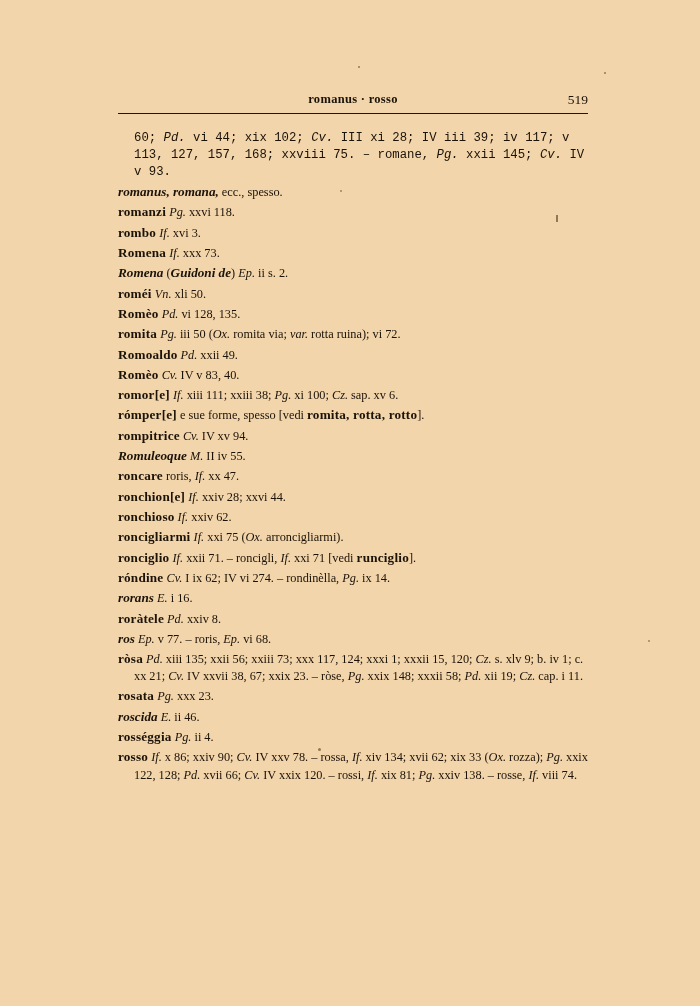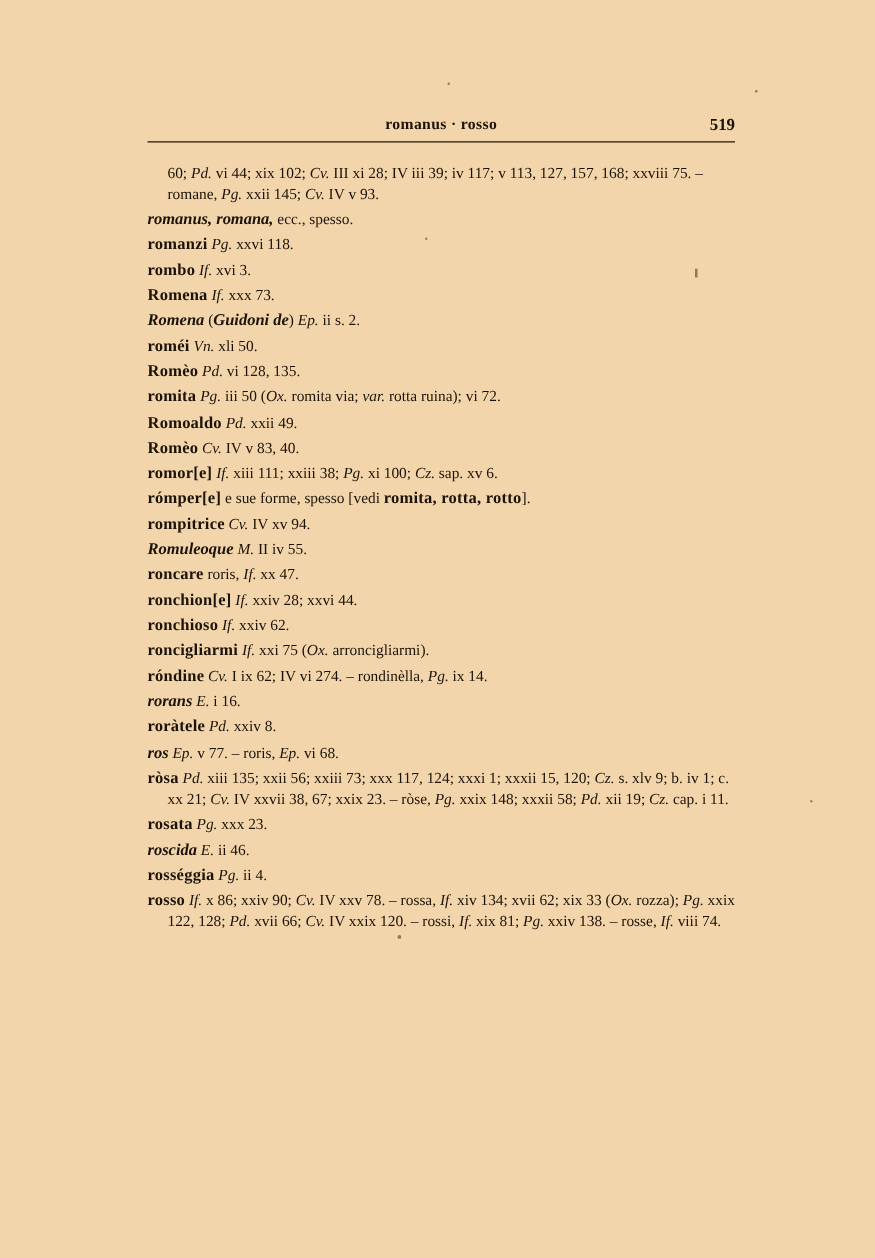--- a/index.html
+++ b/index.html
@@ -36,21 +36,21 @@
     width: 470px;
     text-align: center;
     font-weight: bold;
     font-size: 12.5px;
     letter-spacing: 0.3px;
   }
   .folio {
     position: absolute;
     right: 0;
     top: 0;
-    font-weight: bold;
+    font-weight: normal;
     font-size: 13.5px;
   }
   .rule {
     position: absolute;
     left: 118px;
     top: 113px;
     width: 470px;
     height: 1px;
     background: #241606;
   }
@@ -79,20 +79,21 @@
     font-weight: bold;
     font-style: italic;
     font-size: 13.2px;
   }
   .it {
     font-style: italic;
   }
   .lead {
     padding-left: 16px;
     text-indent: 0;
+    font-family: Liberation Mono, monospace;
   }
   .dot-a { position: absolute; left: 358px; top: 66px; width: 2px; height: 2px; background: #8f7a55; border-radius: 50%; }
   .dot-b { position: absolute; left: 604px; top: 72px; width: 2px; height: 2px; background: #8f7a55; border-radius: 50%; }
   .dot-c { position: absolute; left: 556px; top: 215px; width: 2px; height: 7px; background: #8f7a55; }
   .dot-d { position: absolute; left: 318px; top: 748px; width: 3px; height: 3px; background: #8f7a55; border-radius: 50%; }
   .dot-e { position: absolute; left: 340px; top: 190px; width: 2px; height: 2px; background: #9a8560; border-radius: 50%; }
   .dot-f { position: absolute; left: 648px; top: 640px; width: 2px; height: 2px; background: #9a8560; border-radius: 50%; }
 </style>
 </head>
 <body>
@@ -119,20 +120,21 @@
       <div class="entry"><span class="hw">Romoaldo</span><span> </span><span class="it">Pd.</span><span> xxii 49.</span></div>
       <div class="entry"><span class="hw">Romèo</span><span> </span><span class="it">Cv.</span><span> IV v 83, 40.</span></div>
       <div class="entry"><span class="hw">romor[e]</span><span> </span><span class="it">If.</span><span> xiii 111; xxiii 38; </span><span class="it">Pg.</span><span> xi 100; </span><span class="it">Cz.</span><span> sap. xv 6.</span></div>
       <div class="entry"><span class="hw">rómper[e]</span><span> e sue forme, spesso [vedi </span><span class="hw">romita, rotta, rotto</span><span>].</span></div>
       <div class="entry"><span class="hw">rompitrice</span><span> </span><span class="it">Cv.</span><span> IV xv 94.</span></div>
       <div class="entry"><span class="hw-i">Romuleoque</span><span> </span><span class="it">M.</span><span> II iv 55.</span></div>
       <div class="entry"><span class="hw">roncare</span><span> roris, </span><span class="it">If.</span><span> xx 47.</span></div>
       <div class="entry"><span class="hw">ronchion[e]</span><span> </span><span class="it">If.</span><span> xxiv 28; xxvi 44.</span></div>
       <div class="entry"><span class="hw">ronchioso</span><span> </span><span class="it">If.</span><span> xxiv 62.</span></div>
       <div class="entry"><span class="hw">roncigliarmi</span><span> </span><span class="it">If.</span><span> xxi 75 (</span><span class="it">Ox.</span><span> arroncigliarmi).</span></div>
+      <div class="entry"><span class="hw">ronciglio</span><span> </span><span class="it">If.</span><span> xxii 71. – roncigli, </span><span class="it">If.</span><span> xxi 71 [vedi </span><span class="hw">runciglio</span><span>].</span></div>
       <div class="entry"><span class="hw">róndine</span><span> </span><span class="it">Cv.</span><span> I ix 62; IV vi 274. – rondinèlla, </span><span class="it">Pg.</span><span> ix 14.</span></div>
       <div class="entry"><span class="hw-i">rorans</span><span> </span><span class="it">E.</span><span> i 16.</span></div>
       <div class="entry"><span class="hw">roràtele</span><span> </span><span class="it">Pd.</span><span> xxiv 8.</span></div>
       <div class="entry"><span class="hw-i">ros</span><span> </span><span class="it">Ep.</span><span> v 77. – roris, </span><span class="it">Ep.</span><span> vi 68.</span></div>
       <div class="entry"><span class="hw">ròsa</span><span> </span><span class="it">Pd.</span><span> xiii 135; xxii 56; xxiii 73; xxx 117, 124; xxxi 1; xxxii 15, 120; </span><span class="it">Cz.</span><span> s. xlv 9; b. iv 1; c. xx 21; </span><span class="it">Cv.</span><span> IV xxvii 38, 67; xxix 23. – ròse, </span><span class="it">Pg.</span><span> xxix 148; xxxii 58; </span><span class="it">Pd.</span><span> xii 19; </span><span class="it">Cz.</span><span> cap. i 11.</span></div>
       <div class="entry"><span class="hw">rosata</span><span> </span><span class="it">Pg.</span><span> xxx 23.</span></div>
       <div class="entry"><span class="hw-i">roscida</span><span> </span><span class="it">E.</span><span> ii 46.</span></div>
       <div class="entry"><span class="hw">rosséggia</span><span> </span><span class="it">Pg.</span><span> ii 4.</span></div>
       <div class="entry"><span class="hw">rosso</span><span> </span><span class="it">If.</span><span> x 86; xxiv 90; </span><span class="it">Cv.</span><span> IV xxv 78. – rossa, </span><span class="it">If.</span><span> xiv 134; xvii 62; xix 33 (</span><span class="it">Ox.</span><span> rozza); </span><span class="it">Pg.</span><span> xxix 122, 128; </span><span class="it">Pd.</span><span> xvii 66; </span><span class="it">Cv.</span><span> IV xxix 120. – rossi, </span><span class="it">If.</span><span> xix 81; </span><span class="it">Pg.</span><span> xxiv 138. – rosse, </span><span class="it">If.</span><span> viii 74.</span></div>
     </div>

